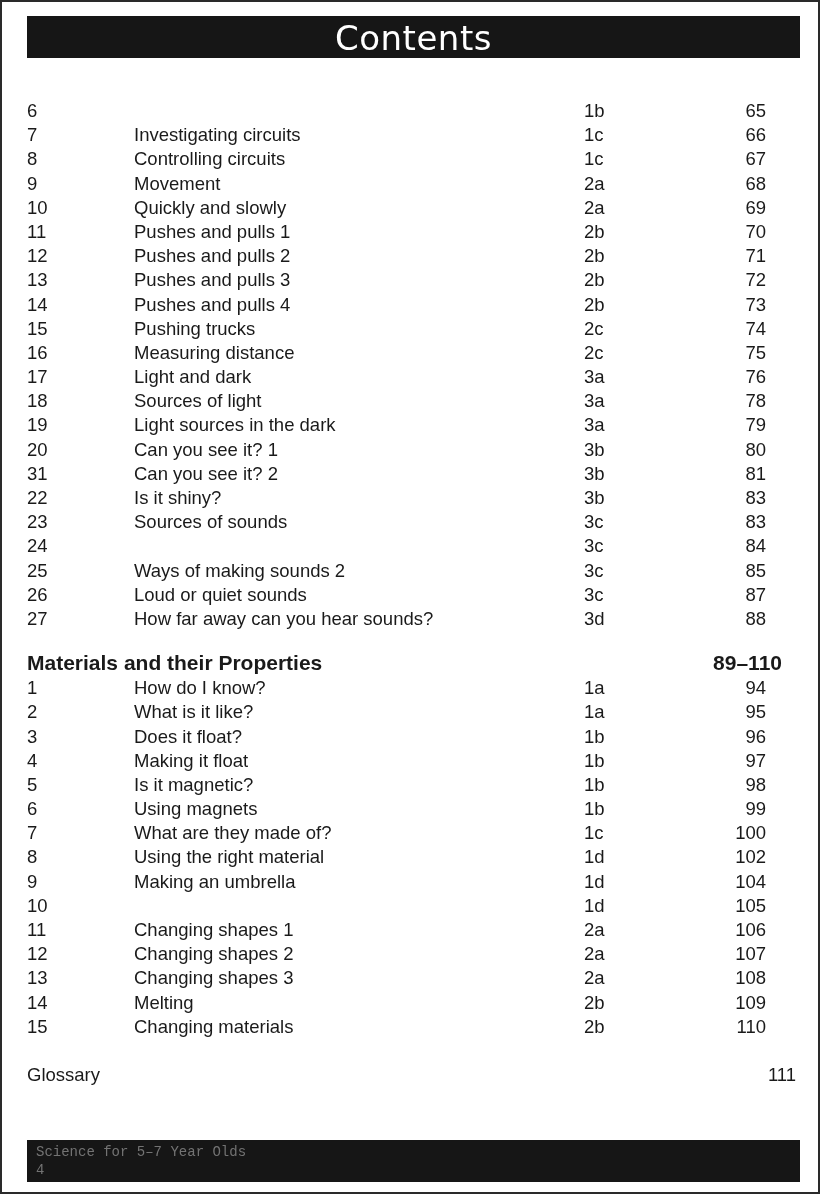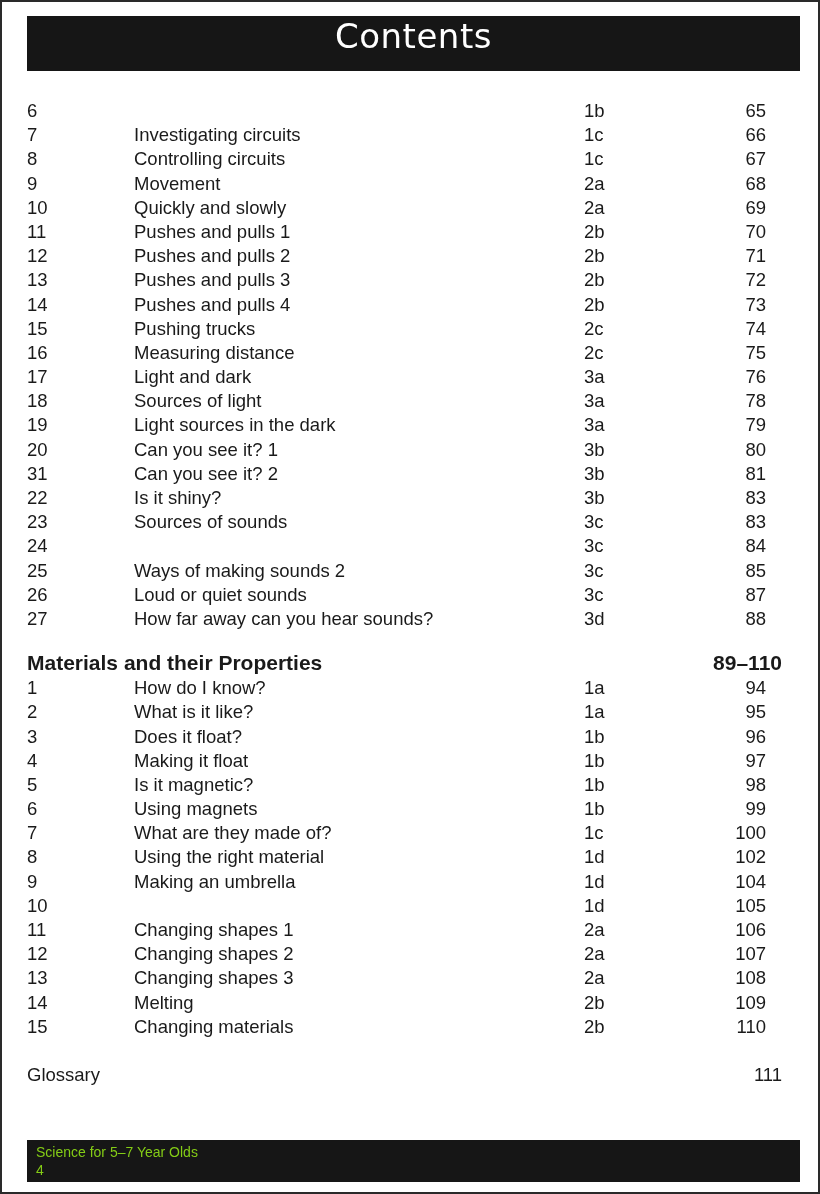--- a/index.html
+++ b/index.html
@@ -1,32 +1,32 @@
 <!DOCTYPE html>
 <html><head>
 <meta charset="utf-8">
 <style>
   html, body { margin:0; padding:0; background:#fff; }
   body { width:820px; height:1194px; position:relative; overflow:hidden; font-family:"Liberation Sans", sans-serif; color:#1a1a1a; }
   .frame { position:absolute; left:0; top:0; width:816px; height:1190px; border:2px solid #2a2a2a; }
-  .title-bar { position:absolute; left:27px; top:16px; width:773px; height:55px; background:#161616; display:flex; align-items:flex-start; justify-content:center; }
+  .title-bar { position:absolute; left:27px; top:16px; width:773px; height:42px; background:#161616; display:flex; align-items:flex-end; justify-content:center; }
   .title-bar span { color:#fff; font-family:"DejaVu Sans", sans-serif; font-size:34px; letter-spacing:0.5px; }
   .rows { position:absolute; left:0; top:99px; width:820px; }
   .row { position:relative; height:24.2px; font-size:18.5px; line-height:24.2px; }
   .row .num { position:absolute; left:27px; }
   .row .name { position:absolute; left:134px; }
   .row .code { position:absolute; left:584px; }
   .row .page { position:absolute; right:54px; text-align:left; }
   .section-head { position:relative; height:27px; font-size:21px; font-weight:bold; line-height:27px; margin-top:18px;padding-left:34px; }
   .section-head .name { position:absolute; left:27px; }
   .section-head .page { position:absolute; right:38px; }
   .glossary { position:relative; height:24px; font-size:18.5px; line-height:24px; margin-top:24px; }
   .glossary .name { position:absolute; left:27px; }
-  .glossary .page { position:absolute; right:38px; }
-  .footer { position:absolute; left:27px; top:1140px; width:773px; height:42px; background:#161616; color:#84cc16; font-size:14px; }
+  .glossary .page { position:absolute; right:24px; }
+  .footer { position:absolute; left:27px; top:1140px; width:773px; height:42px; background:#161616; color:#737373; font-size:14px;font-family:Liberation Mono, monospace; }
   .footer .t1 { position:absolute; left:9px; top:4px; }
   .footer .t2 { position:absolute; left:9px; top:22px; }
 </style>
 </head>
 <body>
 
 <div class="frame"></div>
 
 <div class="title-bar">
   <span>Contents</span>

